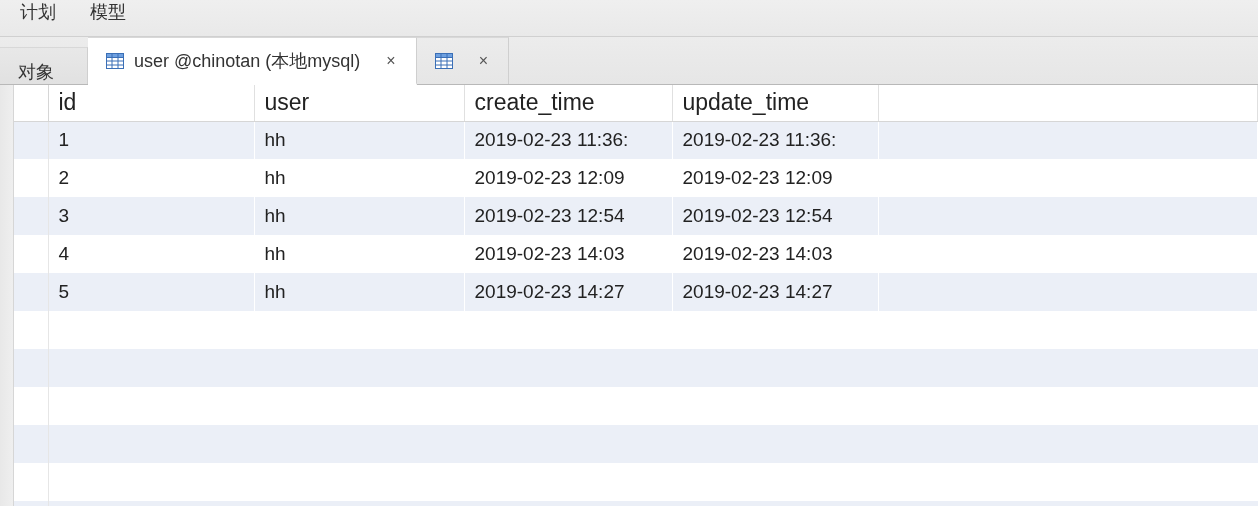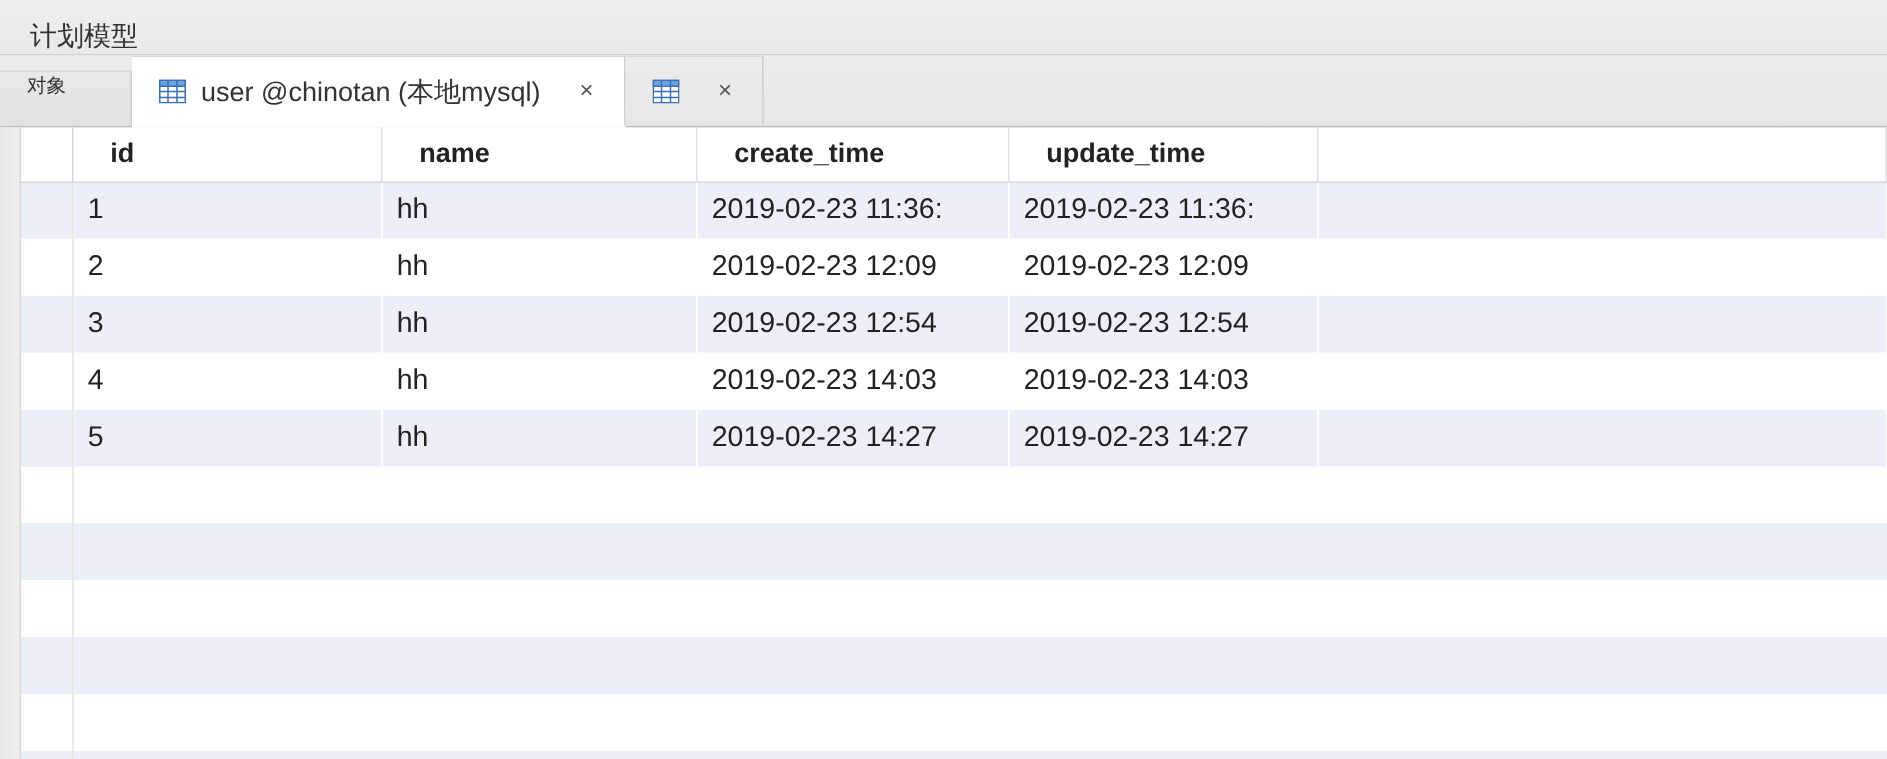--- a/index.html
+++ b/index.html
@@ -11,42 +11,43 @@
       width: 1258px;
       height: 506px;
       overflow: hidden;
     }
 
     
     .menubar {
       height: 37px;
       background: linear-gradient(#efefef, #e9e9e9);
       display: flex;
-      align-items: flex-end;
+      align-items: flex-start;
       padding-left: 20px;
       border-bottom: 1px solid #d0d0d0;
+      gap: 34px;
       font-size: 18px;
       color: #333;
     }
 
     
     .tabstrip {
       height: 48px;
       background: linear-gradient(#ececec, #e6e6e6);
       display: flex;
       align-items: stretch;
       border-bottom: 1px solid #b8b8b8;
     }
     .tabstrip .objects-tab {
       width: 88px;
       display: flex;
-      align-items: flex-start;
+      align-items: flex-end;
       justify-content: flex-start;
       padding-left: 18px;
-      font-size: 13px;
+      font-size: 18px;
       color: #333;
       background: linear-gradient(#e8e8e8, #e1e1e1);
       border-right: 1px solid #cfcfcf;
       border-top: 1px solid #d8d8d8;
       margin-top: 10px;
     }
     .tab {
       display: flex;
       align-items: center;
       padding: 0 18px 0 18px;
@@ -95,25 +96,25 @@
     }
 
     
     table.data {
       border-collapse: collapse;
       width: 100%;
       table-layout: fixed;
     }
     table.data thead th {
       text-align: left;
-      font-weight: 700;
-      font-size: 18px;
+      font-weight: 400;
+      font-size: 23px;
       color: #222;
       height: 36px;
-      padding: 0 25px;
+      padding: 0 10px;
       background: #ffffff;
       border-bottom: 1px solid #d6d6d6;
       border-right: 1px solid #e0e0e0;
       white-space: nowrap;
       overflow: hidden;
     }
     table.data thead th.rowhead-col {
       width: 34px;
       border-right: 1px solid #d6d6d6;
     }
@@ -220,21 +221,21 @@
         <col style="width:206px">
         <col style="width:210px">
         <col style="width:208px">
         <col style="width:206px">
         <col>
       </colgroup>
       <thead>
         <tr>
           <th class="rowhead-col"></th>
           <th>id</th>
-          <th>name</th>
+          <th>user</th>
           <th>create_time</th>
           <th>update_time</th>
           <th></th>
         </tr>
       </thead>
       <tbody id="grid-body">
           <tr>
             <td class="rowhead"></td>
             <td>1</td>
             <td>hh</td>

